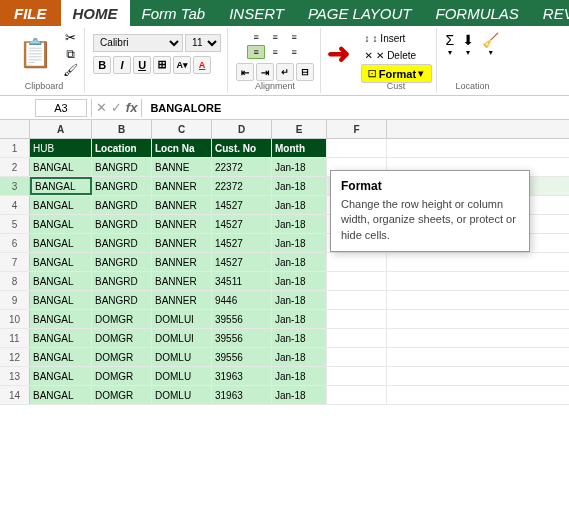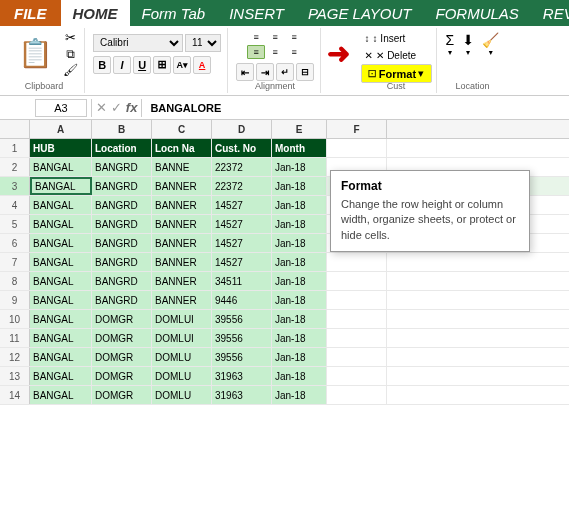--- a/index.html
+++ b/index.html
@@ -470,21 +470,21 @@
     <div class="col-header" style="width:62px;">A</div>
     <div class="col-header" style="width:60px;">B</div>
     <div class="col-header" style="width:60px;">C</div>
     <div class="col-header" style="width:60px;">D</div>
     <div class="col-header" style="width:55px;">E</div>
     <div class="col-header" style="width:60px;">F</div>
   </div>
 
   <div class="grid-row">
     <div class="row-num">1</div>
-    <div class="cell header-cell" style="width:62px;font-weight:bold;">HUB</div>
+    <div class="cell header-cell" style="width:62px;font-weight:normal;">HUB</div>
     <div class="cell header-cell" style="width:60px;">Location</div>
     <div class="cell header-cell" style="width:60px;">Locn Na</div>
     <div class="cell header-cell" style="width:60px;">Cust. No</div>
     <div class="cell header-cell" style="width:55px;">Month</div>
     <div class="cell" style="width:60px;"></div>
   </div>
 
   <div class="grid-row">
     <div class="row-num">2</div>
     <div class="cell data-cell" style="width:62px;">BANGAL</div>

